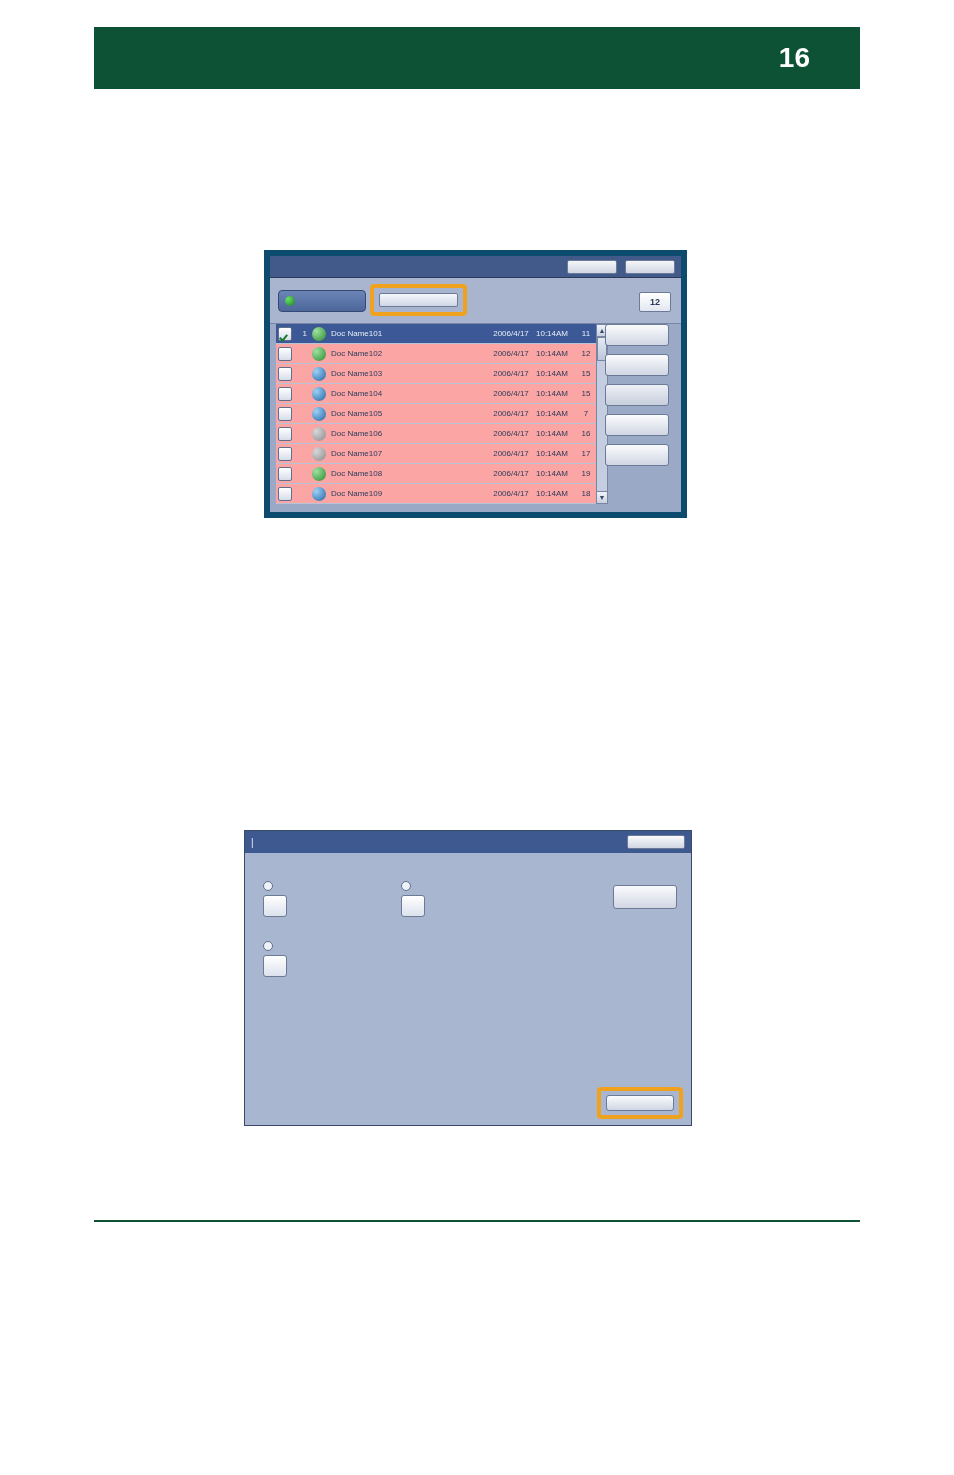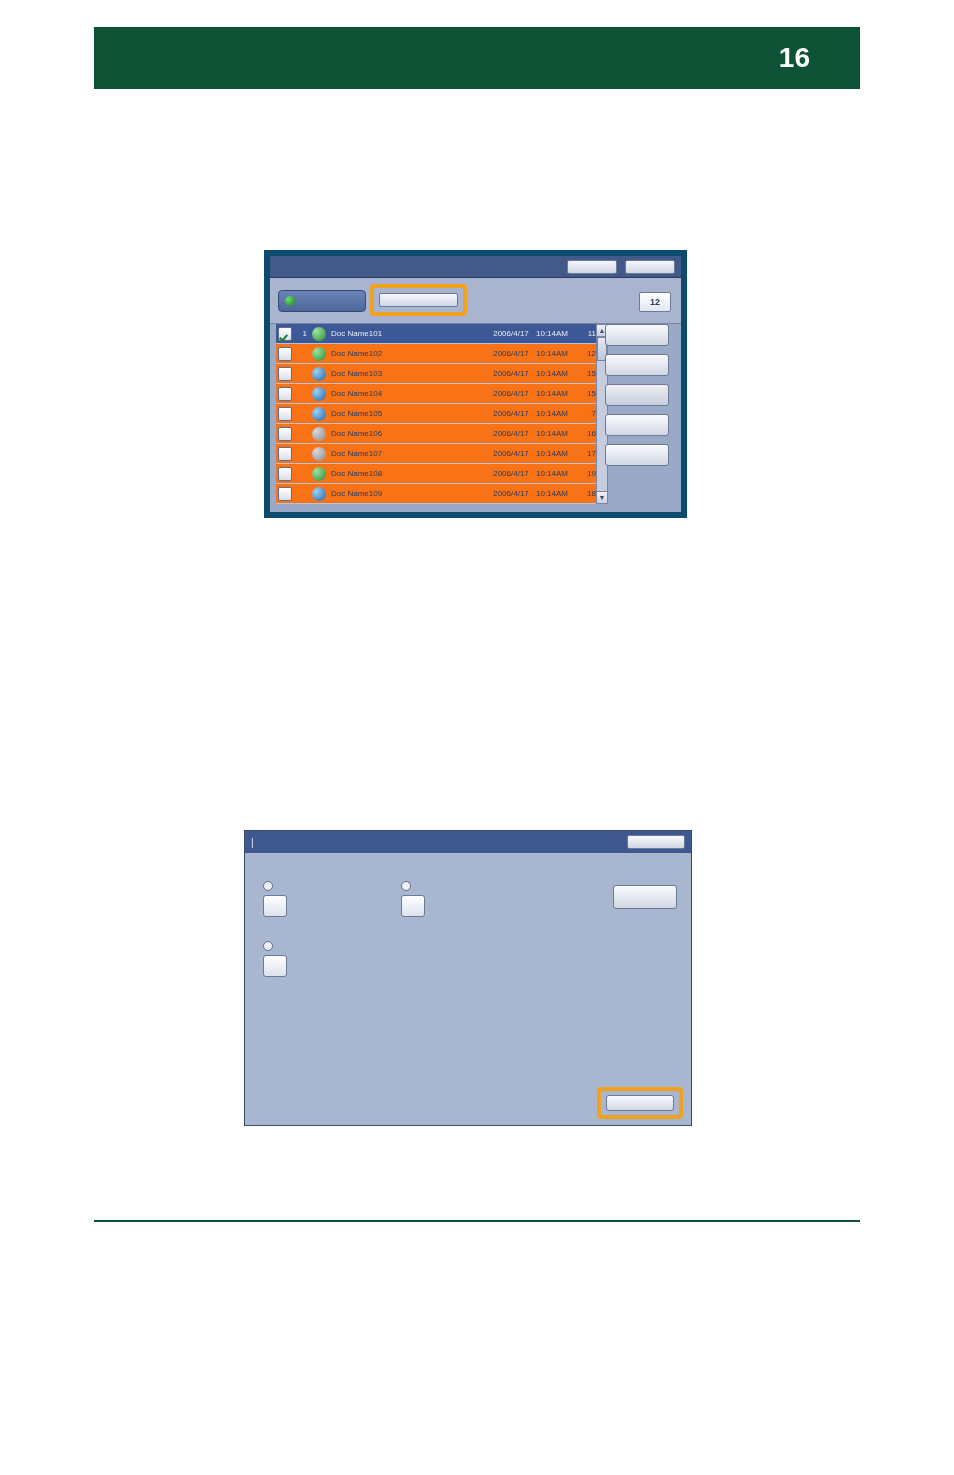--- a/index.html
+++ b/index.html
@@ -127,21 +127,21 @@
     width: 320px;
     height: 190px;
   }
   .doc-row {
     display: flex;
     align-items: center;
     height: 20px;
     border-bottom: 1px solid #b9c3d7;
     font-size: 8px;
     color: #2b3a58;
-    background: #f97316;
+    background: #fca5a5;
   }
   .doc-row.selected {
     background: #3c5896;
     color: #e6edf9;
   }
   .chk {
     width: 14px; height: 14px;
     margin: 0 3px 0 2px;
     background: linear-gradient(#fff,#d7dde9);
     border: 1px solid #5f6e8b;
@@ -159,21 +159,21 @@
     transform: rotate(40deg);
   }
   .row-num { width: 14px; text-align: right; padding-right: 2px; flex-shrink:0;}
   .row-icon { width: 14px; height: 14px; margin: 0 3px; flex-shrink:0; border-radius: 50%; }
   .icon-a { background: radial-gradient(circle at 30% 30%, #9fe2a0, #2c8a31); }
   .icon-b { background: radial-gradient(circle at 30% 30%, #9ed2f5, #2064a5); }
   .icon-c { background: radial-gradient(circle at 30% 30%, #d8d8d8, #8a8a8a); }
   .row-name { flex: 1; padding-left: 2px; white-space: nowrap; overflow: hidden; }
   .row-date { width: 50px; text-align: center; }
   .row-time { width: 40px; padding-right: 4px;}
-  .row-pg { width: 20px; text-align: right; padding-right: 0;}
+  .row-pg { width: 20px; text-align: center; padding-right: 0;}
   .scroll1 {
     position: absolute;
     left: 326px;
     top: 68px;
     width: 12px;
     height: 180px;
     background: #c5cee0;
     border: 1px solid #7886a3;
   }
   .scroll1-up, .scroll1-down {

